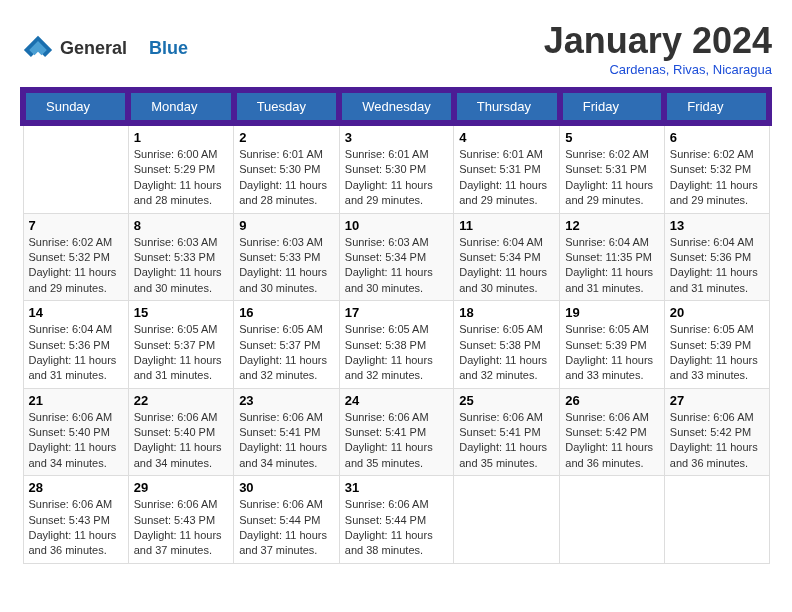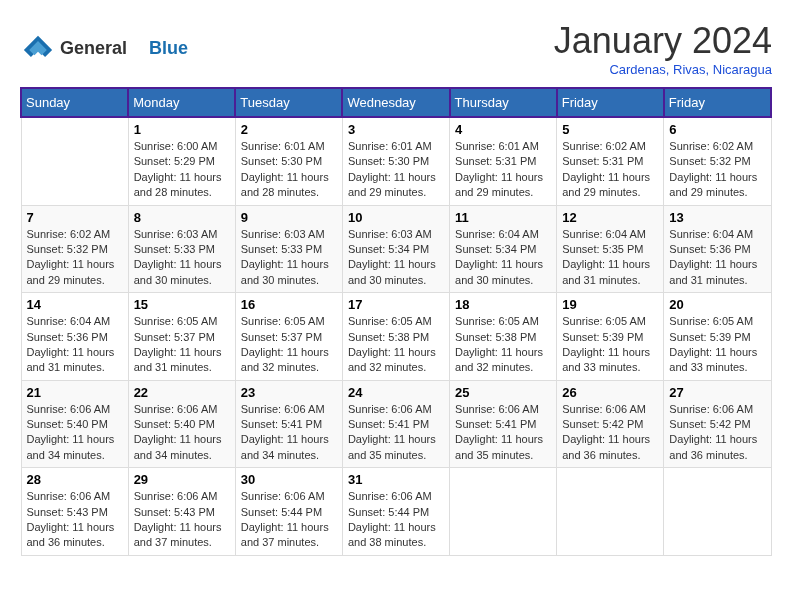--- a/index.html
+++ b/index.html
@@ -21,35 +21,35 @@
       align-items: center;
       gap: 4px;
     }
     .logo-text-general { font-size: 18px; font-weight: bold; color: #333; }
     .logo-text-blue { font-size: 18px; font-weight: bold; color: #1a6faf; margin-left: 22px; }
     .logo-icon {
       width: 36px;
       height: 30px;
     }
     .title-block { text-align: right; }
-    .month-title { font-size: 36px; color: #333; font-weight: 400; margin-left: 28px; }
+    .month-title { font-size: 36px; color: #333; font-weight: 700; margin-left: 28px; }
     .location { font-size: 13px; color: #1d4ed8; }
     table {
       width: 100%;
       border-collapse: collapse;
       font-size: 11px;
     }
     thead tr th {
       background-color: #2E6DB4;
       color: #fff;
-      padding: 6px 4px;
+      padding: 6px 20px;
       text-align: left;
       font-size: 13px;
       font-weight: normal;
-      border: 2px solid #4c1d95;
+      border: 6px solid #4c1d95;
     }
     tbody tr td {
       vertical-align: top;
       padding: 4px 5px;
       border: 1px solid #ddd;
       min-height: 80px;
       height: 85px;
       width: calc(100% / 7);
       background: #fff;
     }
@@ -192,21 +192,21 @@
           <div class="day-info">
             <div>Sunrise: 6:04 AM</div>
             <div>Sunset: 5:34 PM</div>
             <div>Daylight: 11 hours and 30 minutes.</div>
           </div>
         </td>
         <td>
           <span class="day-num">12</span>
           <div class="day-info">
             <div>Sunrise: 6:04 AM</div>
-            <div>Sunset: 5:35 PM</div>
+            <div>Sunset: 11:35 PM</div>
             <div>Daylight: 11 hours and 31 minutes.</div>
           </div>
         </td>
         <td>
           <span class="day-num">13</span>
           <div class="day-info">
             <div>Sunrise: 6:04 AM</div>
             <div>Sunset: 5:36 PM</div>
             <div>Daylight: 11 hours and 31 minutes.</div>
           </div>

